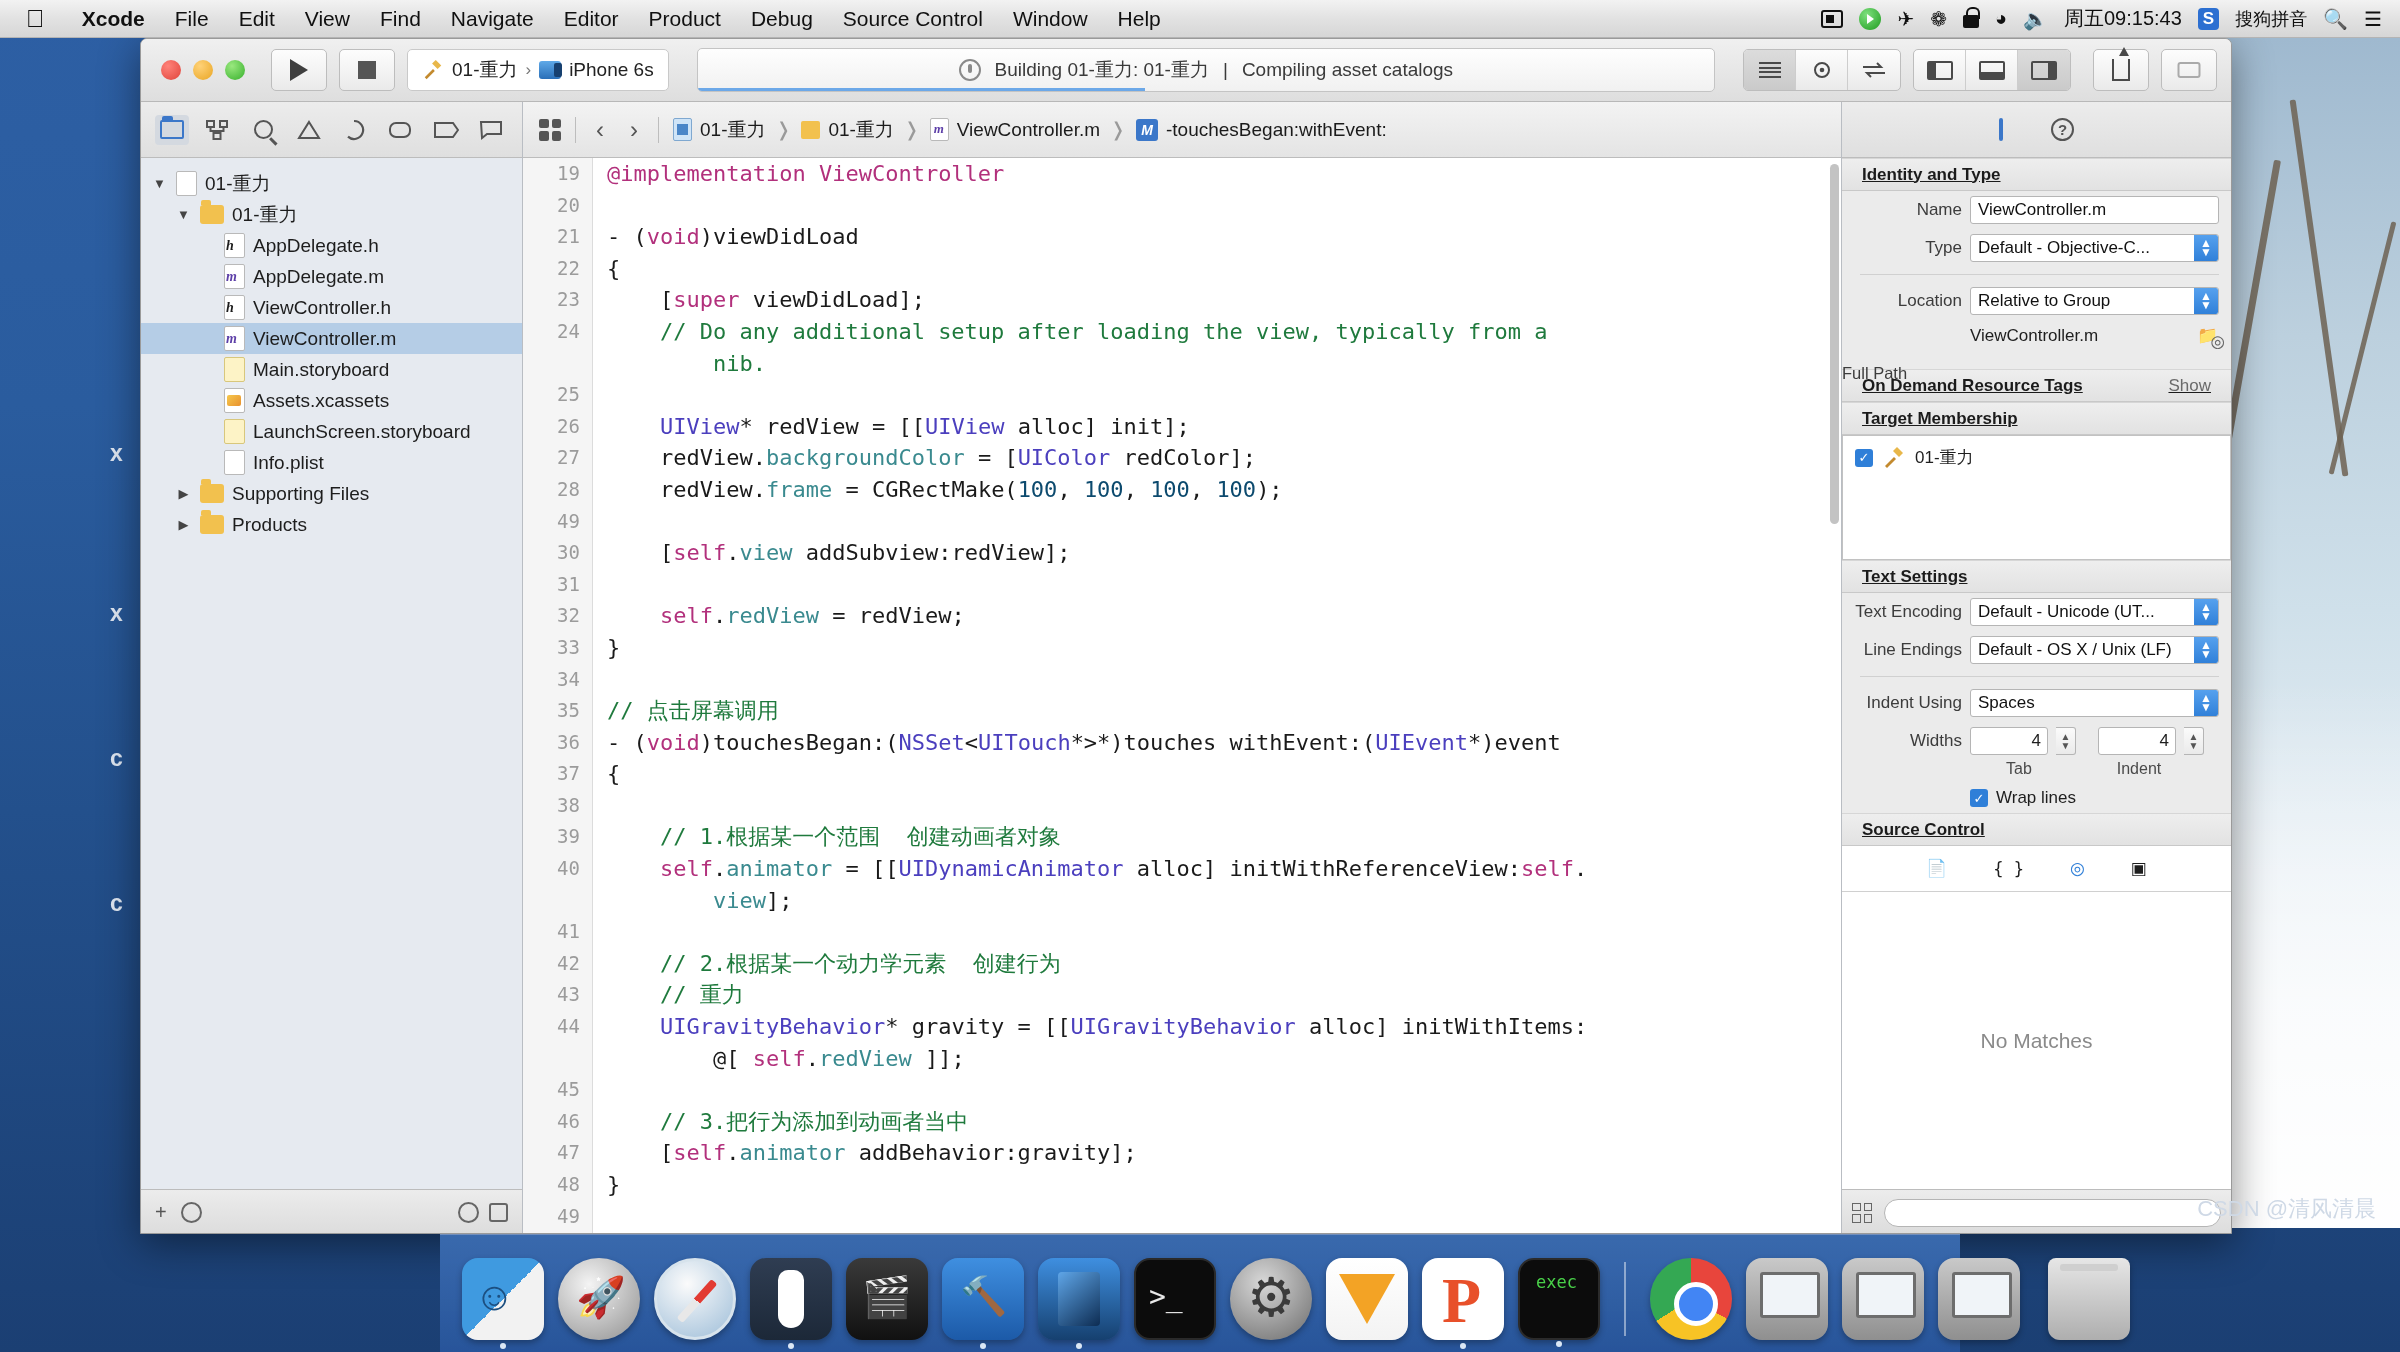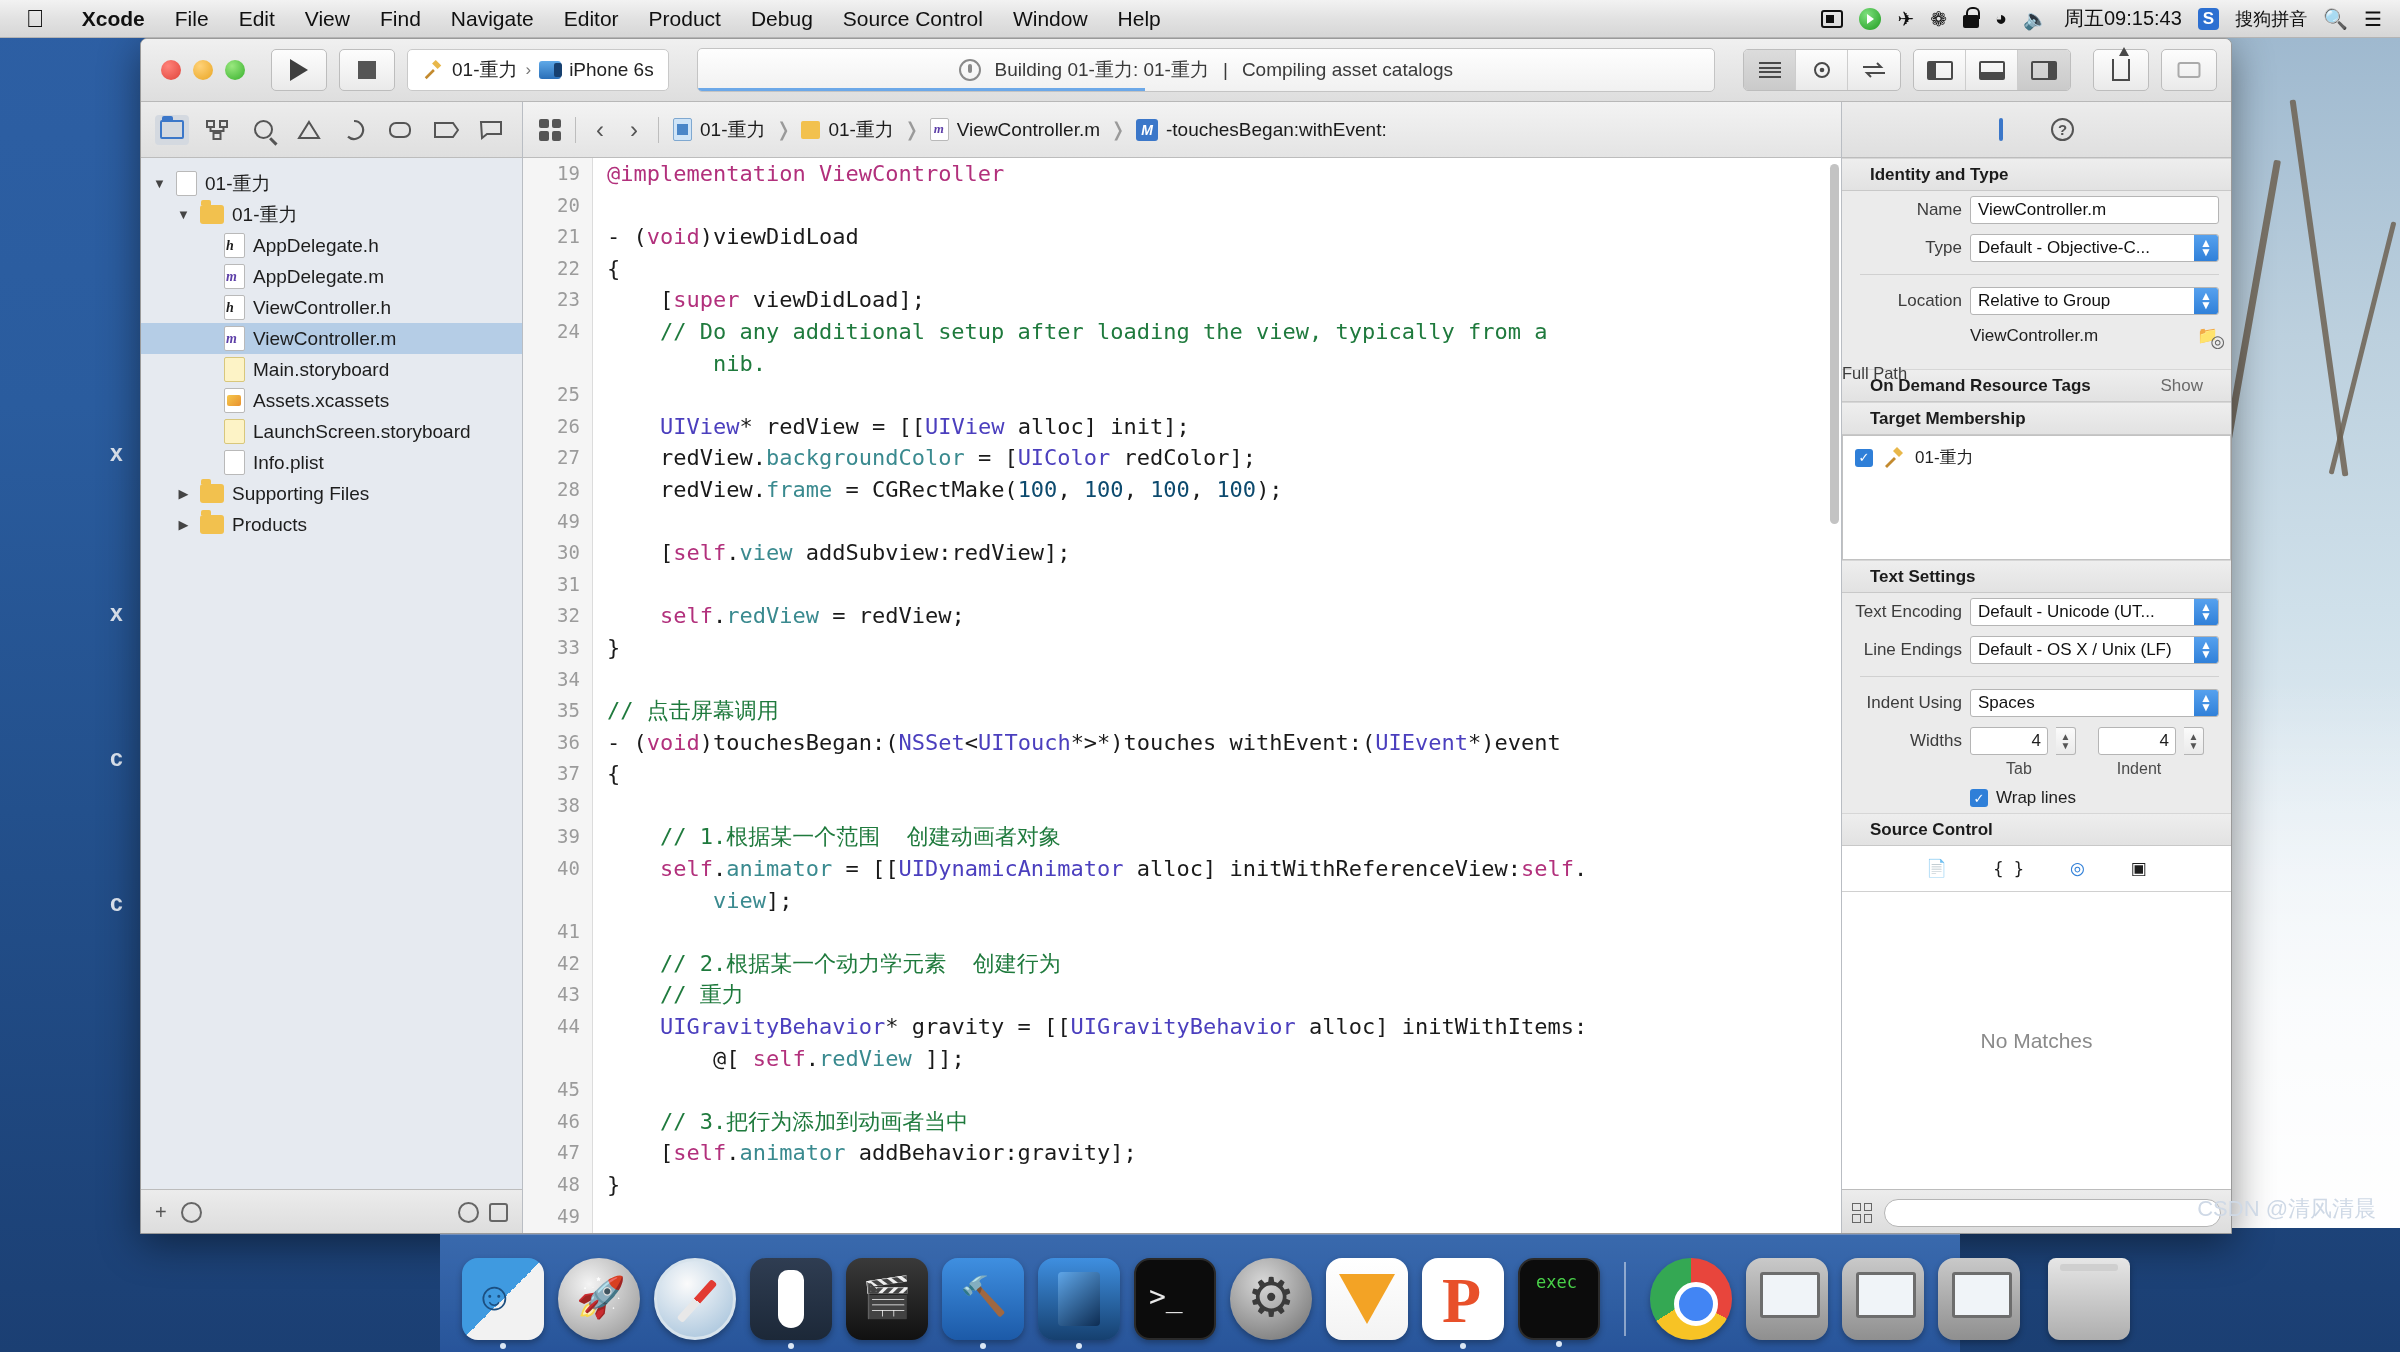--- a/index.html
+++ b/index.html
@@ -196,23 +196,23 @@
   #inspector{
     width:390px;flex:none;background:#ebebeb;border-left:1px solid #b9bdc3;display:flex;flex-direction:column;
     font-size:17px;color:#1e1e1e;
   }
   #insp-tabs{height:56px;display:flex;align-items:center;justify-content:center;gap:48px;
     background:linear-gradient(180deg,#ececec,#dfdfdf);border-bottom:1px solid #bcbcbc;}
   .doc-ico{width:20px;height:25px;border:2px solid #3b77c9;border-radius:2px;position:relative;}
   .doc-ico i{position:absolute;left:3px;right:3px;height:2px;background:#3b77c9;}
   .help-ico{width:23px;height:23px;border:2px solid #555;border-radius:50%;display:flex;align-items:center;justify-content:center;font-size:15px;color:#555;font-weight:bold;}
   .sec-hdr{
-    height:33px;display:flex;align-items:center;justify-content:space-between;padding:0 28px;
+    height:33px;display:flex;align-items:center;justify-content:space-between;padding:0 20px;
     background:linear-gradient(180deg,#eeeeee,#e2e2e2);border-bottom:1px solid #c8c8c8;border-top:1px solid #d6d6d6;
-    font-weight:bold;font-size:17px;color:#1b1b1b;
+    font-weight:bold;font-size:17px;color:#1b1b1b;text-decoration:underline;
   }
   .sec-hdr .show{font-weight:normal;color:#6a6a6a;}
   .row{display:flex;align-items:center;gap:8px;padding:5px 12px 5px 0;}
   .lbl{width:120px;text-align:right;color:#3c3c3c;font-size:17px;flex:none;}
   .tfield{flex:1;height:28px;background:#fff;border:1px solid #b5b5b5;border-radius:3px;
     display:flex;align-items:center;padding:0 7px;font-size:17px;color:#111;overflow:hidden;white-space:nowrap;}
   .popup{flex:1;height:28px;background:#fff;border:1px solid #b5b5b5;border-radius:3px;
     display:flex;align-items:center;padding:0 7px;font-size:17px;color:#111;position:relative;white-space:nowrap;overflow:hidden;}
   .popup .step{position:absolute;right:0;top:-1px;bottom:-1px;width:24px;background:linear-gradient(180deg,#57a2ef,#2f7fd8);
     border-radius:0 3px 3px 0;color:#fff;font-size:12px;display:flex;flex-direction:column;align-items:center;justify-content:center;line-height:9px;}

